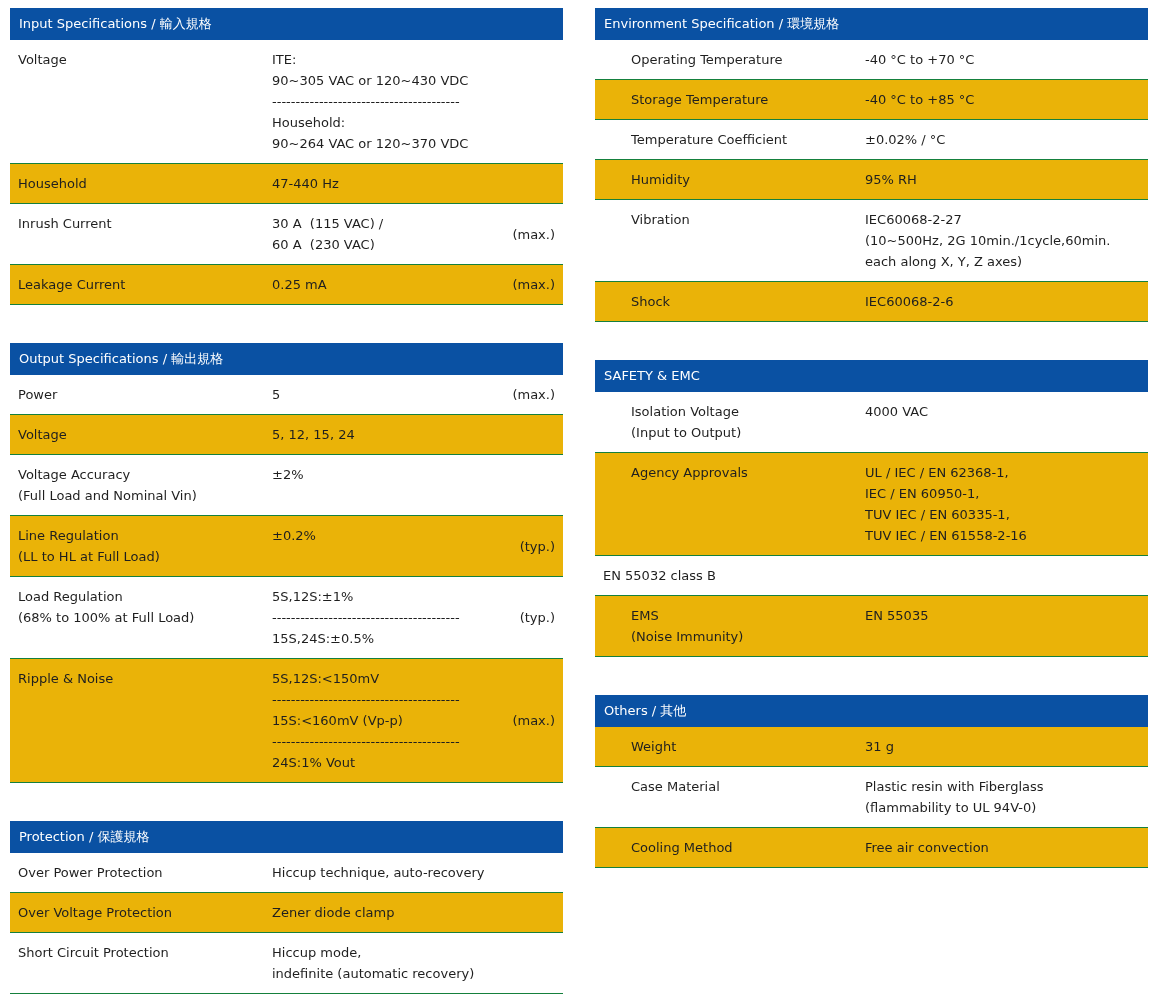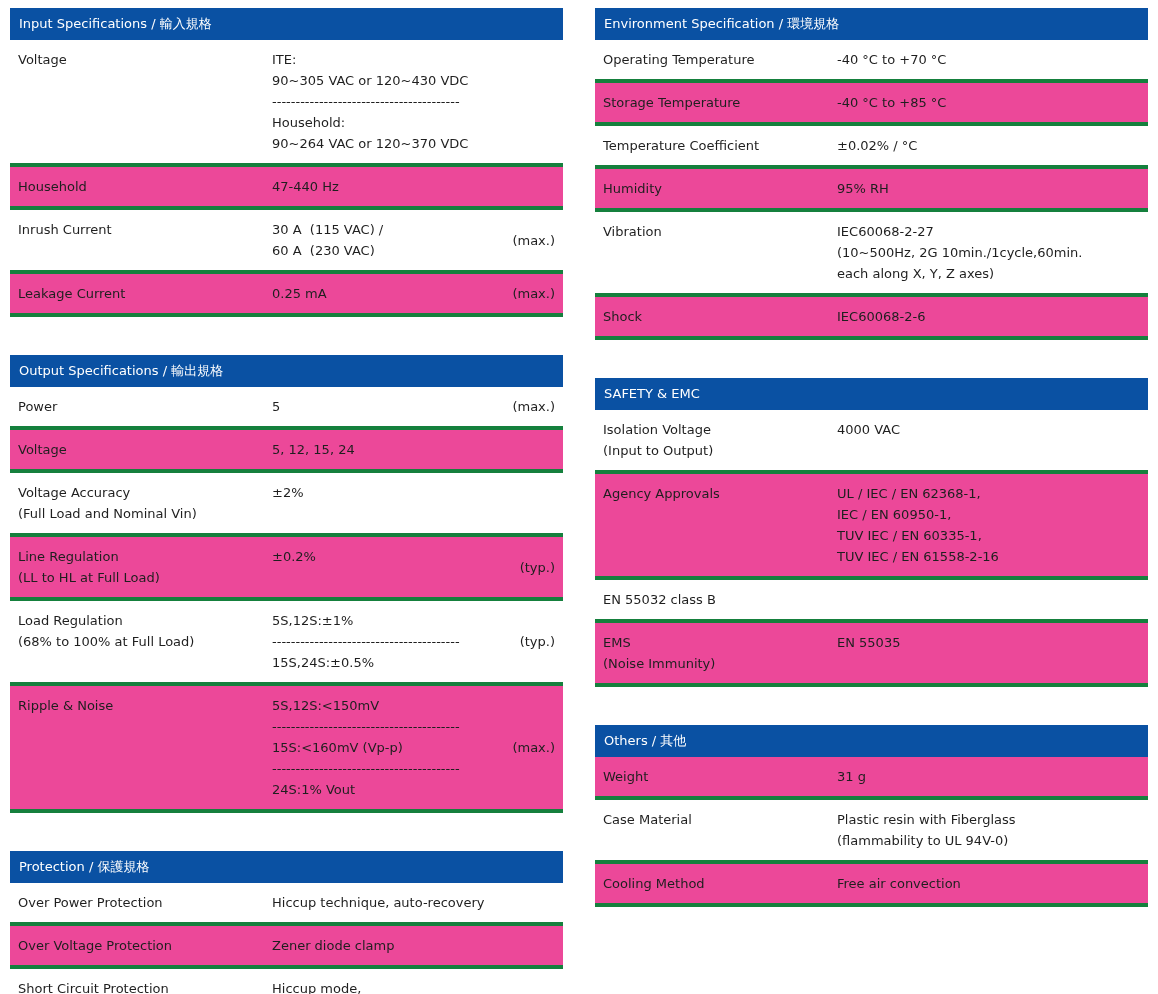--- a/index.html
+++ b/index.html
@@ -25,28 +25,28 @@
   .section-header {
     background: var(--header-bg, #0a51a3);
     color: var(--header-text, #ffffff);
     font-size: 13px;
     padding: 7px 9px 8px 9px;
     line-height: 17px;
   }
   .row {
     display: flex;
     align-items: stretch;
-    border-bottom: 4px solid #15803d;
+    border-bottom: 1px solid #15803d;
     padding: 9px 8px;
     line-height: 21px;
     background: #ffffff;
   }
-  .row.alt { background: #ec4899; }
+  .row.alt { background: #eab308; }
   .label { width: 254px; flex: 0 0 254px; }
-  .col-right .label { width: 234px; flex: 0 0 234px; }
+  .col-right .label { width: 234px; flex: 0 0 234px; margin-left: 28px; }
   .value { flex: 1 1 auto; min-width: 0; }
   .note {
     align-self: center;
     white-space: nowrap;
     padding-left: 8px;
     flex: 0 0 auto;
   }
   .line { white-space: pre-wrap; }
   .line:empty::after { content: "\00a0"; }
 </style>

